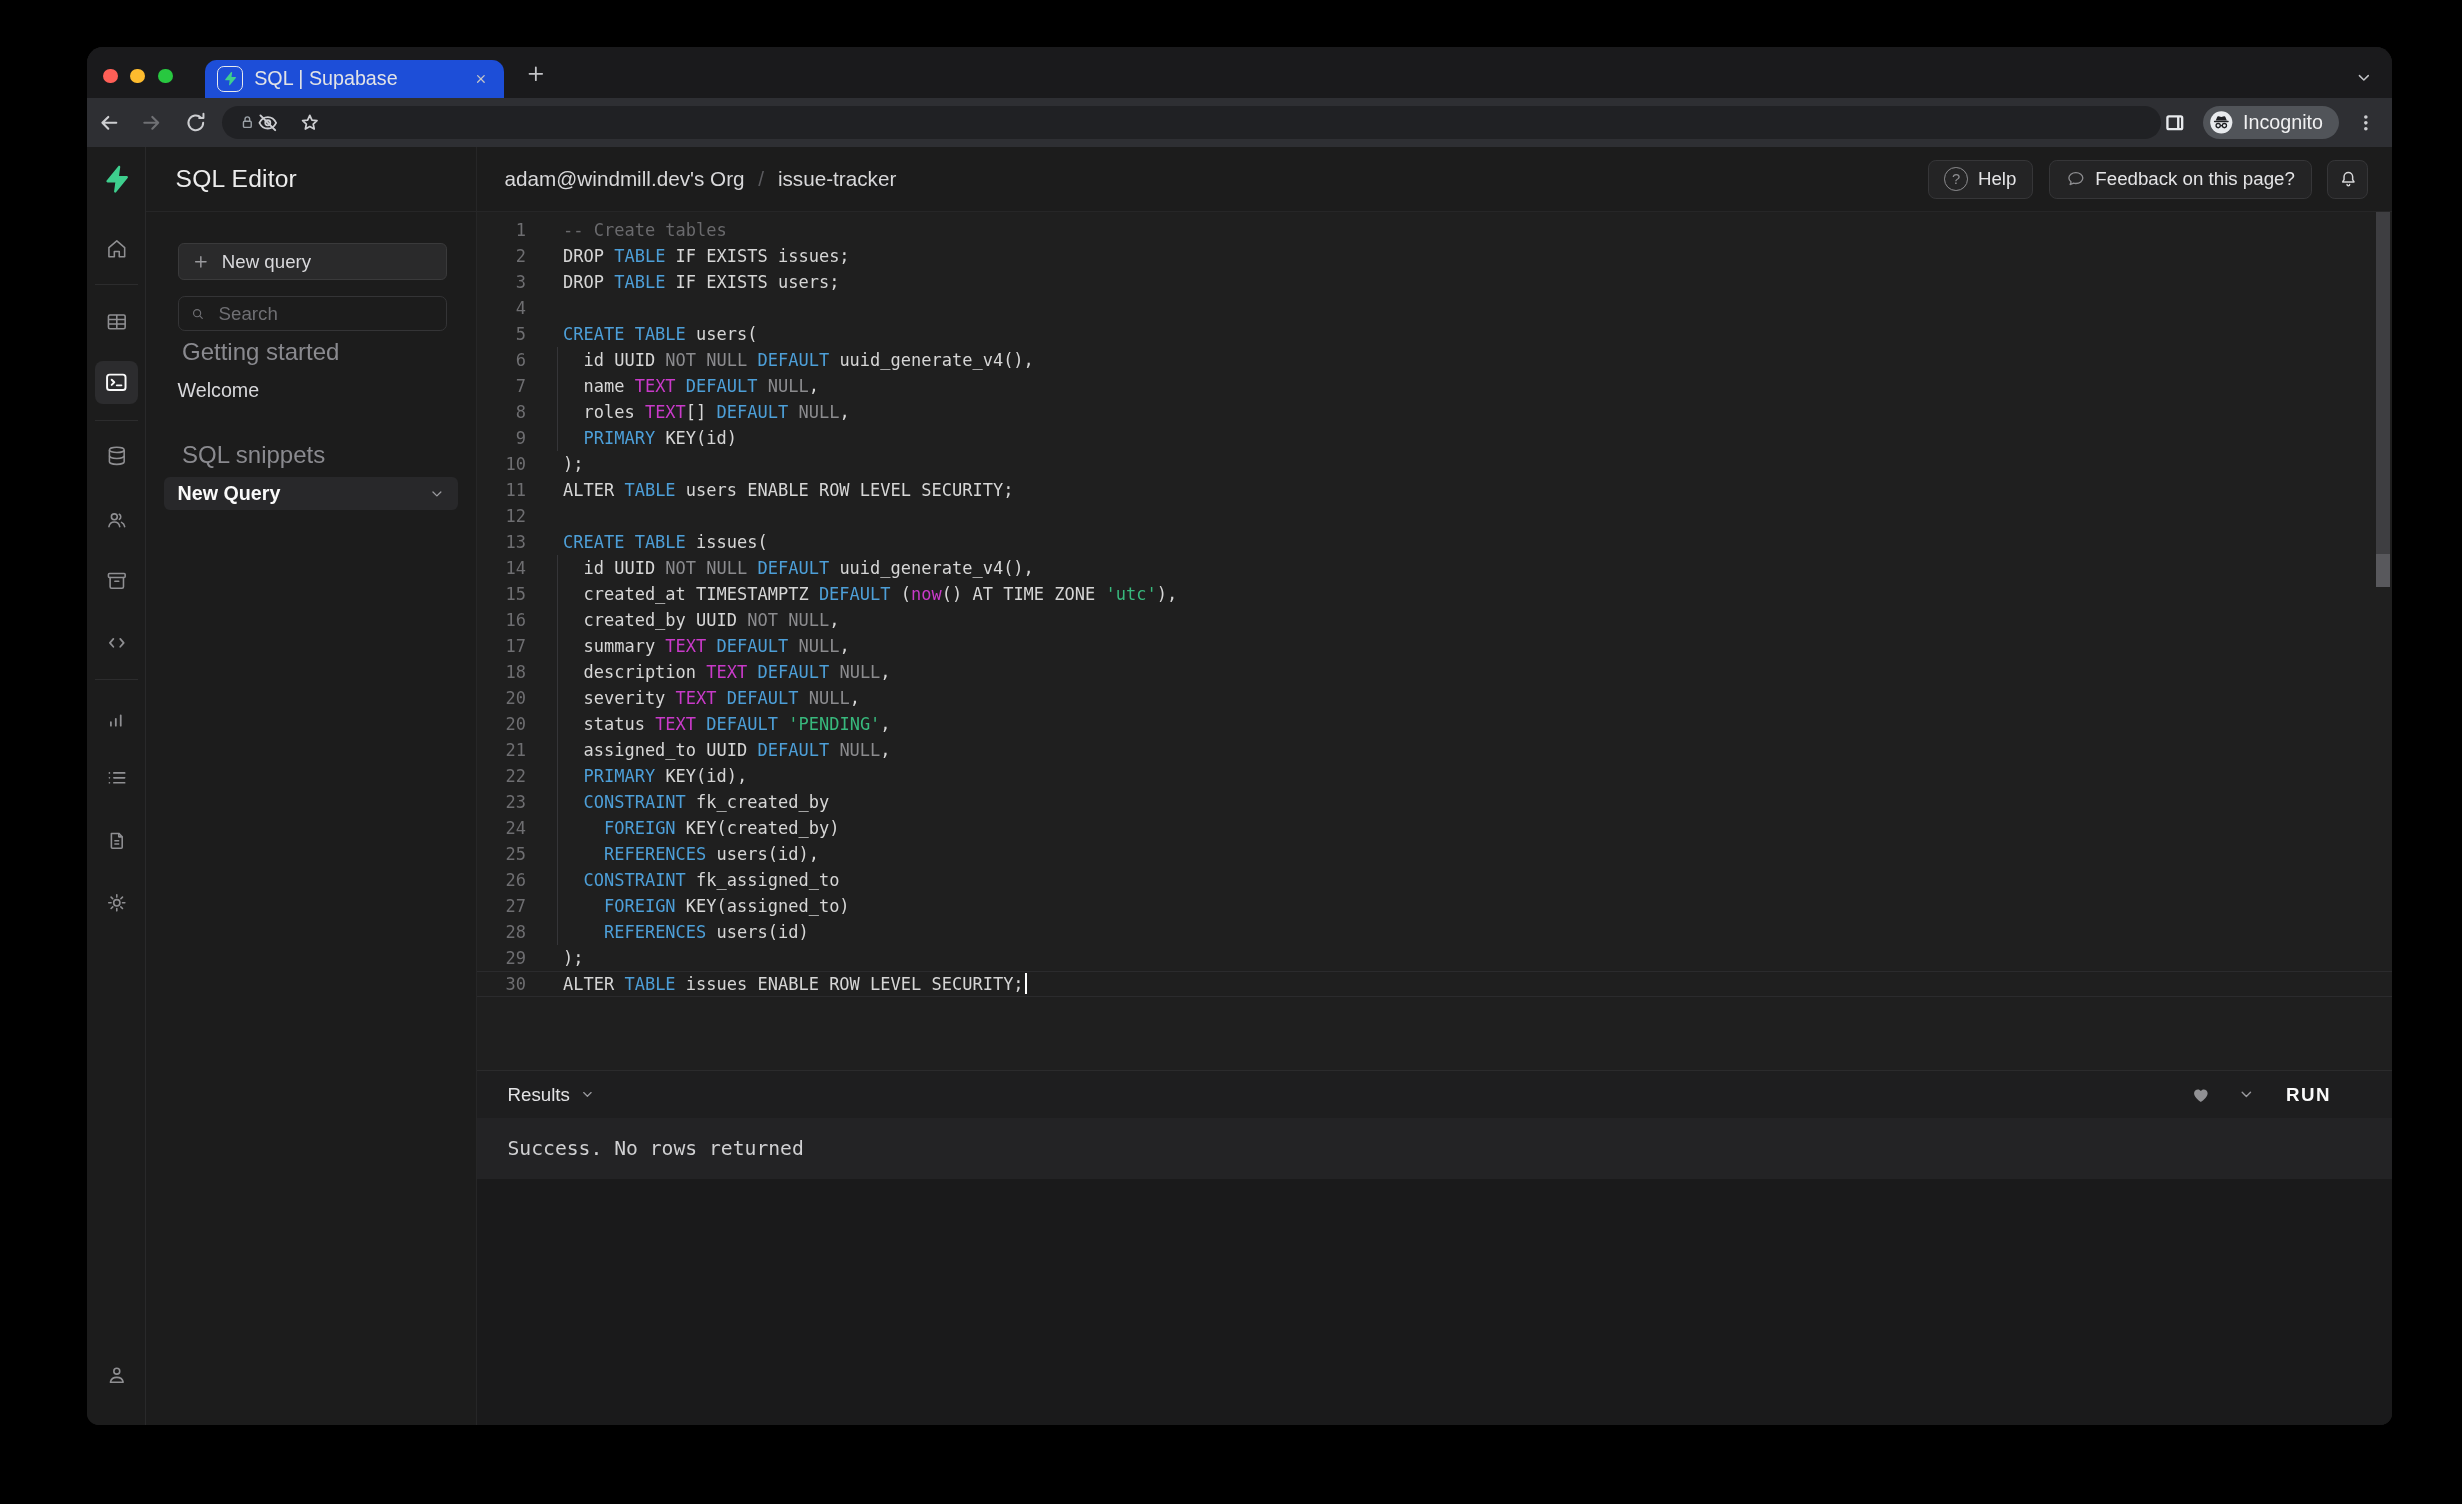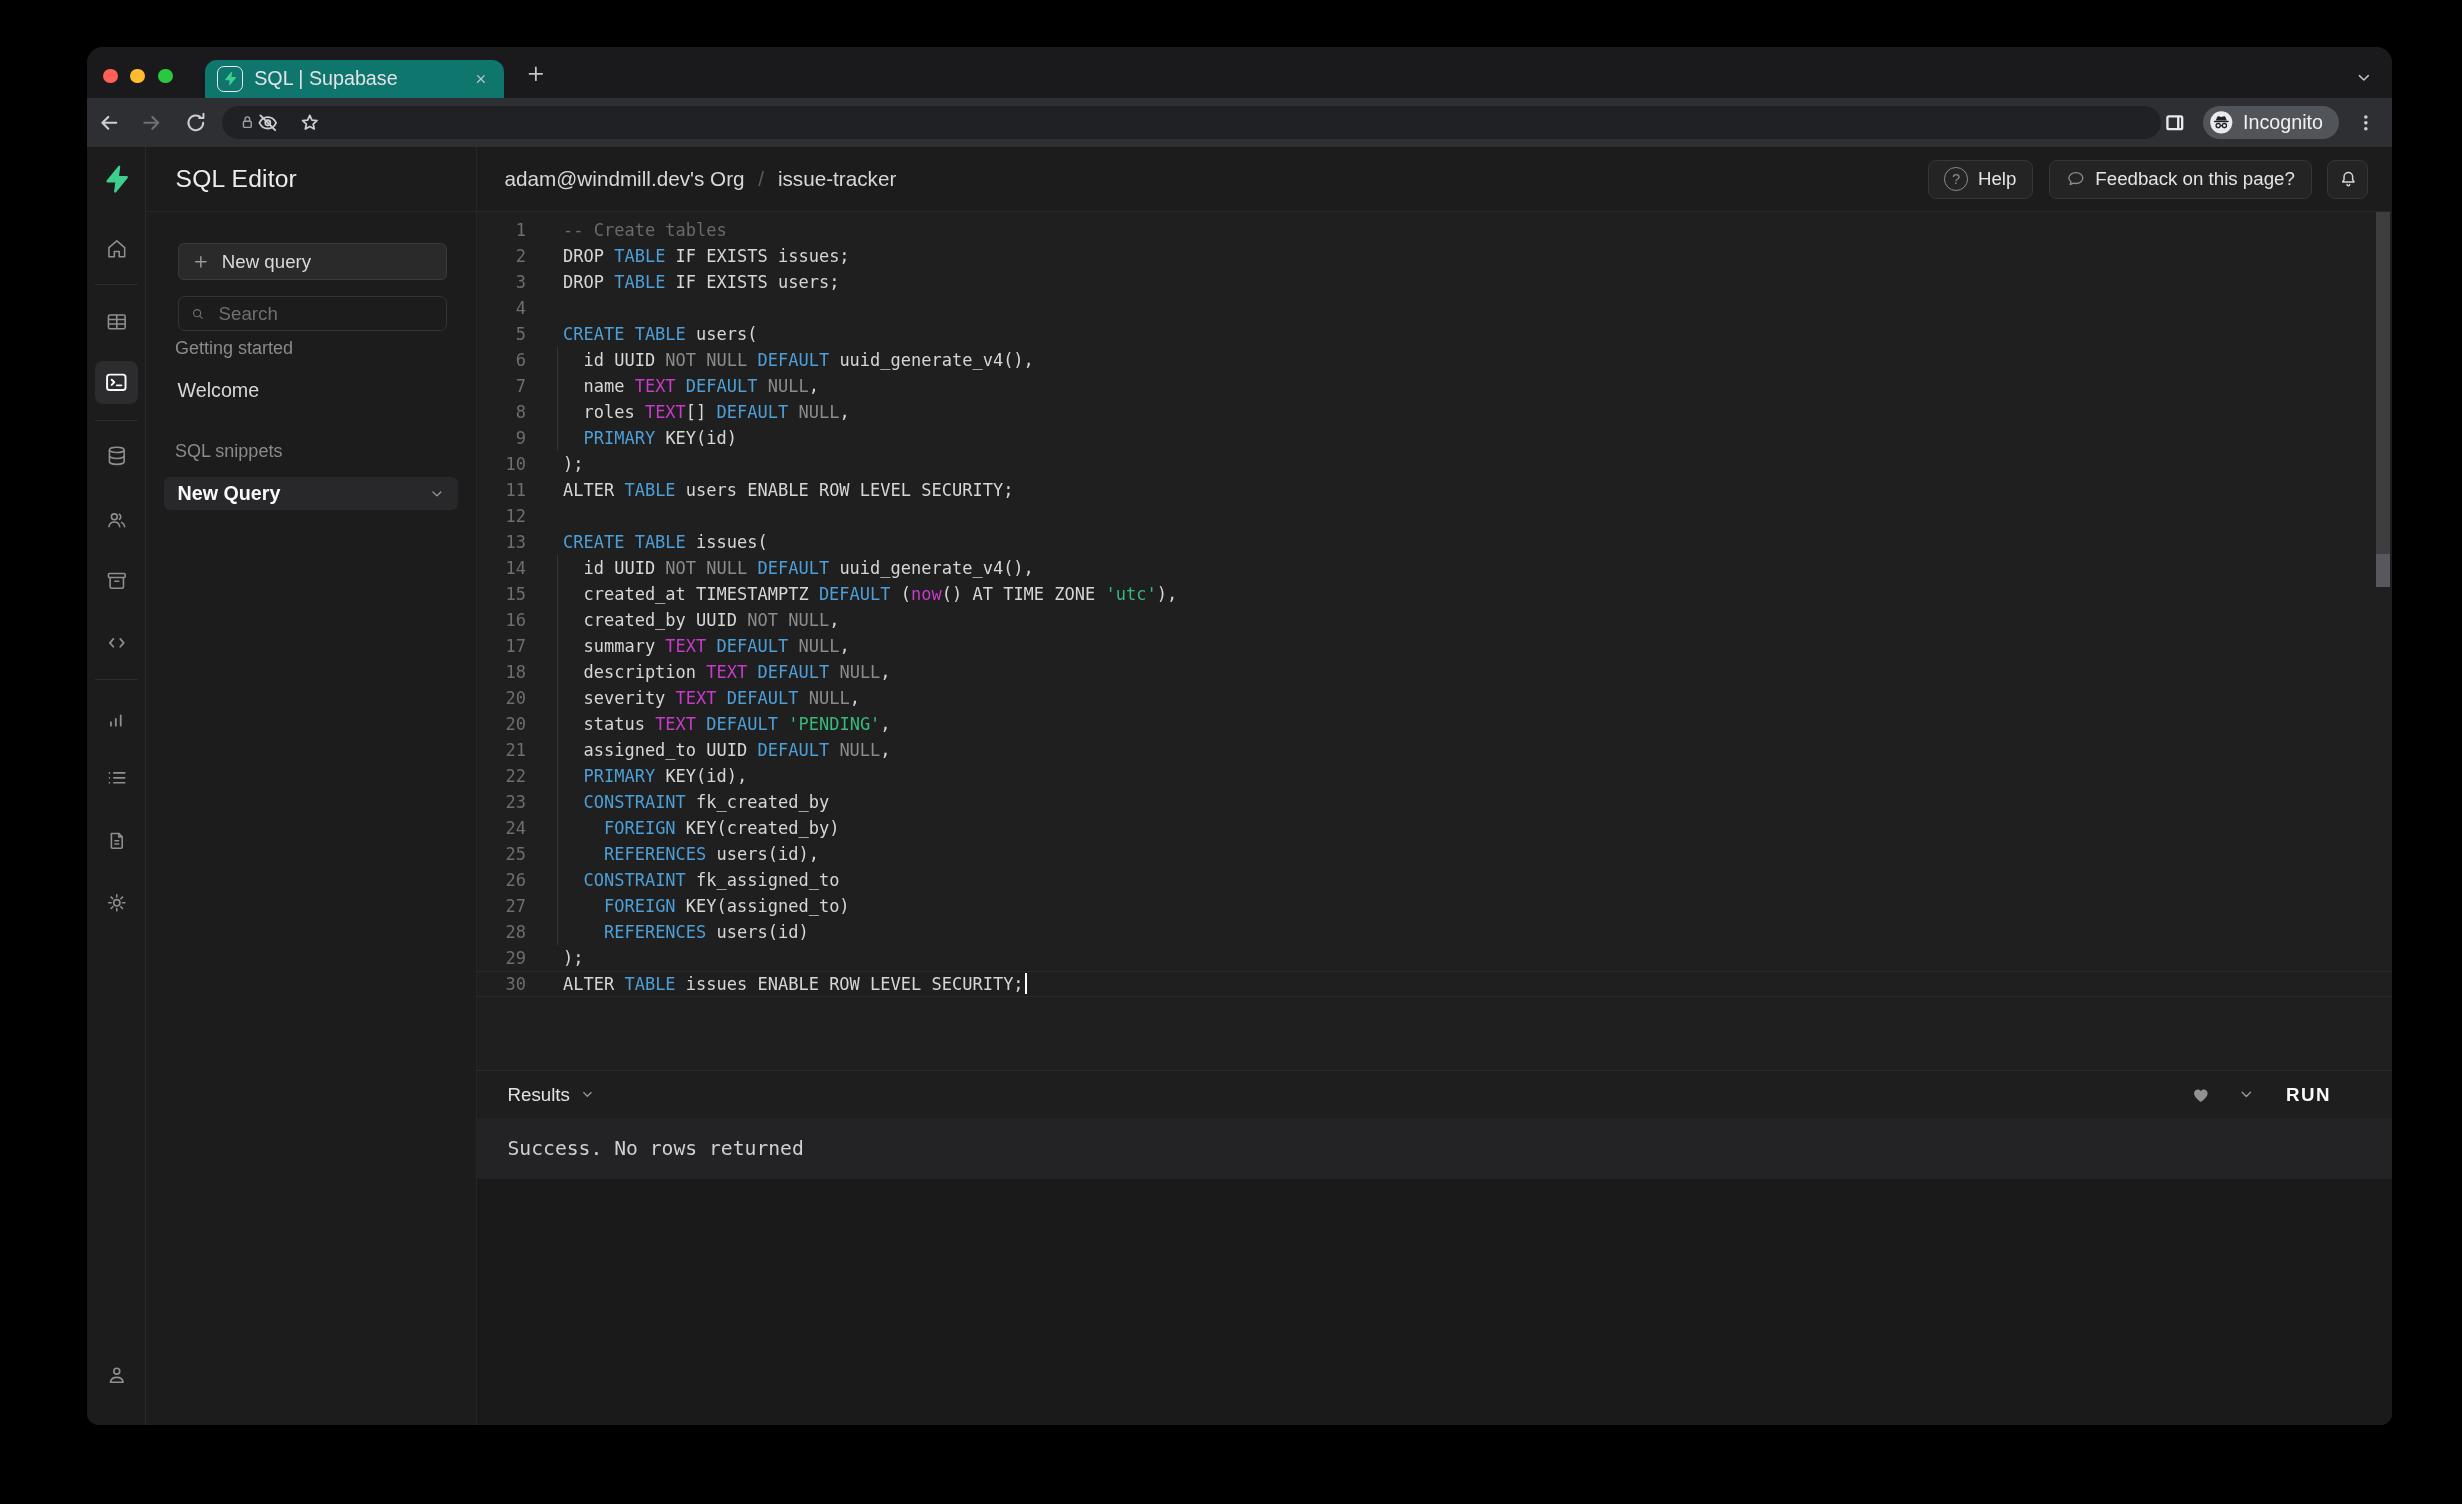--- a/index.html
+++ b/index.html
@@ -5,21 +5,21 @@
   html,body{margin:0;padding:0;background:#000;}
   .stage{position:relative;width:2463px;height:1504px;background:#000;overflow:hidden;
          font-family:"Liberation Sans",sans-serif;-webkit-font-smoothing:antialiased;}
   .window{position:absolute;left:87px;top:47px;width:2305px;height:1378px;border-radius:15.8px 15.8px 11.8px 11.8px;
           overflow:hidden;background:#1c1c1c;box-shadow:0 23.6px 69px rgba(0,0,0,.7);}
   
   .tabstrip{position:absolute;left:0;top:0;right:0;height:51px;background:#1a1a1c;}
   .lights{position:absolute;left:15.8px;top:21.7px;display:flex;gap:12.8px;}
   .light{width:14.8px;height:14.8px;border-radius:50%;}
   .light.red{background:#ff5f57}.light.yellow{background:#febc2e}.light.green{background:#28c840}
-  .tab{position:absolute;left:118px;top:12.8px;width:299px;height:38px;background:#0f766e;
+  .tab{position:absolute;left:118px;top:12.8px;width:299px;height:38px;background:#1d4ed8;
        border-radius:11.8px 11.8px 0 0;display:flex;align-items:center;padding:0 11.8px;box-sizing:border-box;}
   .favicon{width:24.6px;height:24.6px;border:1.8px solid #e8eaed;border-radius:6.9px;display:flex;
            align-items:center;justify-content:center;flex:0 0 auto;}
   .tab-title{color:#e2e3e6;font-size:19.7px;margin-left:10.8px;flex:1;white-space:nowrap;overflow:hidden;}
   .icon-btn{display:flex;align-items:center;justify-content:center;background:transparent;border:none;cursor:pointer;}
   .newtab{position:absolute;left:433px;top:10.8px;width:31.5px;height:31.5px;}
   .strip-chevron{position:absolute;right:15.8px;top:17.7px;width:25.6px;height:25.6px;}
   
   .toolbar{position:absolute;left:0;top:51px;right:0;height:49px;background:#2e2f33;display:flex;align-items:center;}
   .nav-icons{display:flex;align-items:center;gap:15.8px;padding-left:7.9px;}
@@ -46,21 +46,21 @@
   .panel-header{height:65px;border-bottom:1px solid #262627;display:flex;align-items:center;padding-left:29.6px;box-sizing:border-box;}
   .panel-title{color:#ececec;font-size:24.6px;letter-spacing:0.2px;}
   .newquery-btn{position:absolute;left:31.5px;right:28.6px;top:96px;height:37px;background:#2a2a2b;
                 border:1px solid #3a3a3b;border-radius:5.9px;display:flex;align-items:center;gap:11.8px;
                 padding:0 13.8px;color:#d9d9dc;font-size:18.7px;cursor:pointer;box-sizing:border-box;}
   .search-box{position:absolute;left:31.5px;right:28.6px;top:137px;height:35px;border:1px solid #343436;
               border-radius:6.9px;display:flex;align-items:center;gap:10.8px;padding:0 11.8px;box-sizing:border-box;color:#6f6f73;margin-top:12px;}
   .search-box input{background:transparent;border:none;outline:none;color:#bfbfc3;font-size:18.7px;
                     font-family:"Liberation Sans",sans-serif;width:100%;}
   .search-box input::placeholder{color:#6f6f73;}
-  .section-label{position:absolute;left:29px;color:#8a8a8f;font-size:18px;}
+  .section-label{position:absolute;left:36px;color:#8a8a8f;font-size:24px;}
   .panel-item{position:absolute;left:31.5px;color:#d8d8db;font-size:19.7px;cursor:pointer;}
   .snippet-row{position:absolute;left:17.7px;right:17.7px;top:330px;height:33px;background:#28282a;
                border-radius:5.9px;display:flex;align-items:center;justify-content:space-between;
                padding:0 13.8px;box-sizing:border-box;cursor:pointer;}
   .snippet-row .lbl{color:#fafafa;font-size:19.7px;font-weight:bold;}
   
   .main{position:absolute;left:390px;top:0;right:0;bottom:0;}
   .main-header{height:65px;border-bottom:1px solid #262627;display:flex;align-items:center;
                padding:0 23.6px 0 27.6px;box-sizing:border-box;}
   .crumbs{display:flex;align-items:center;gap:13.8px;font-size:20.7px;}

